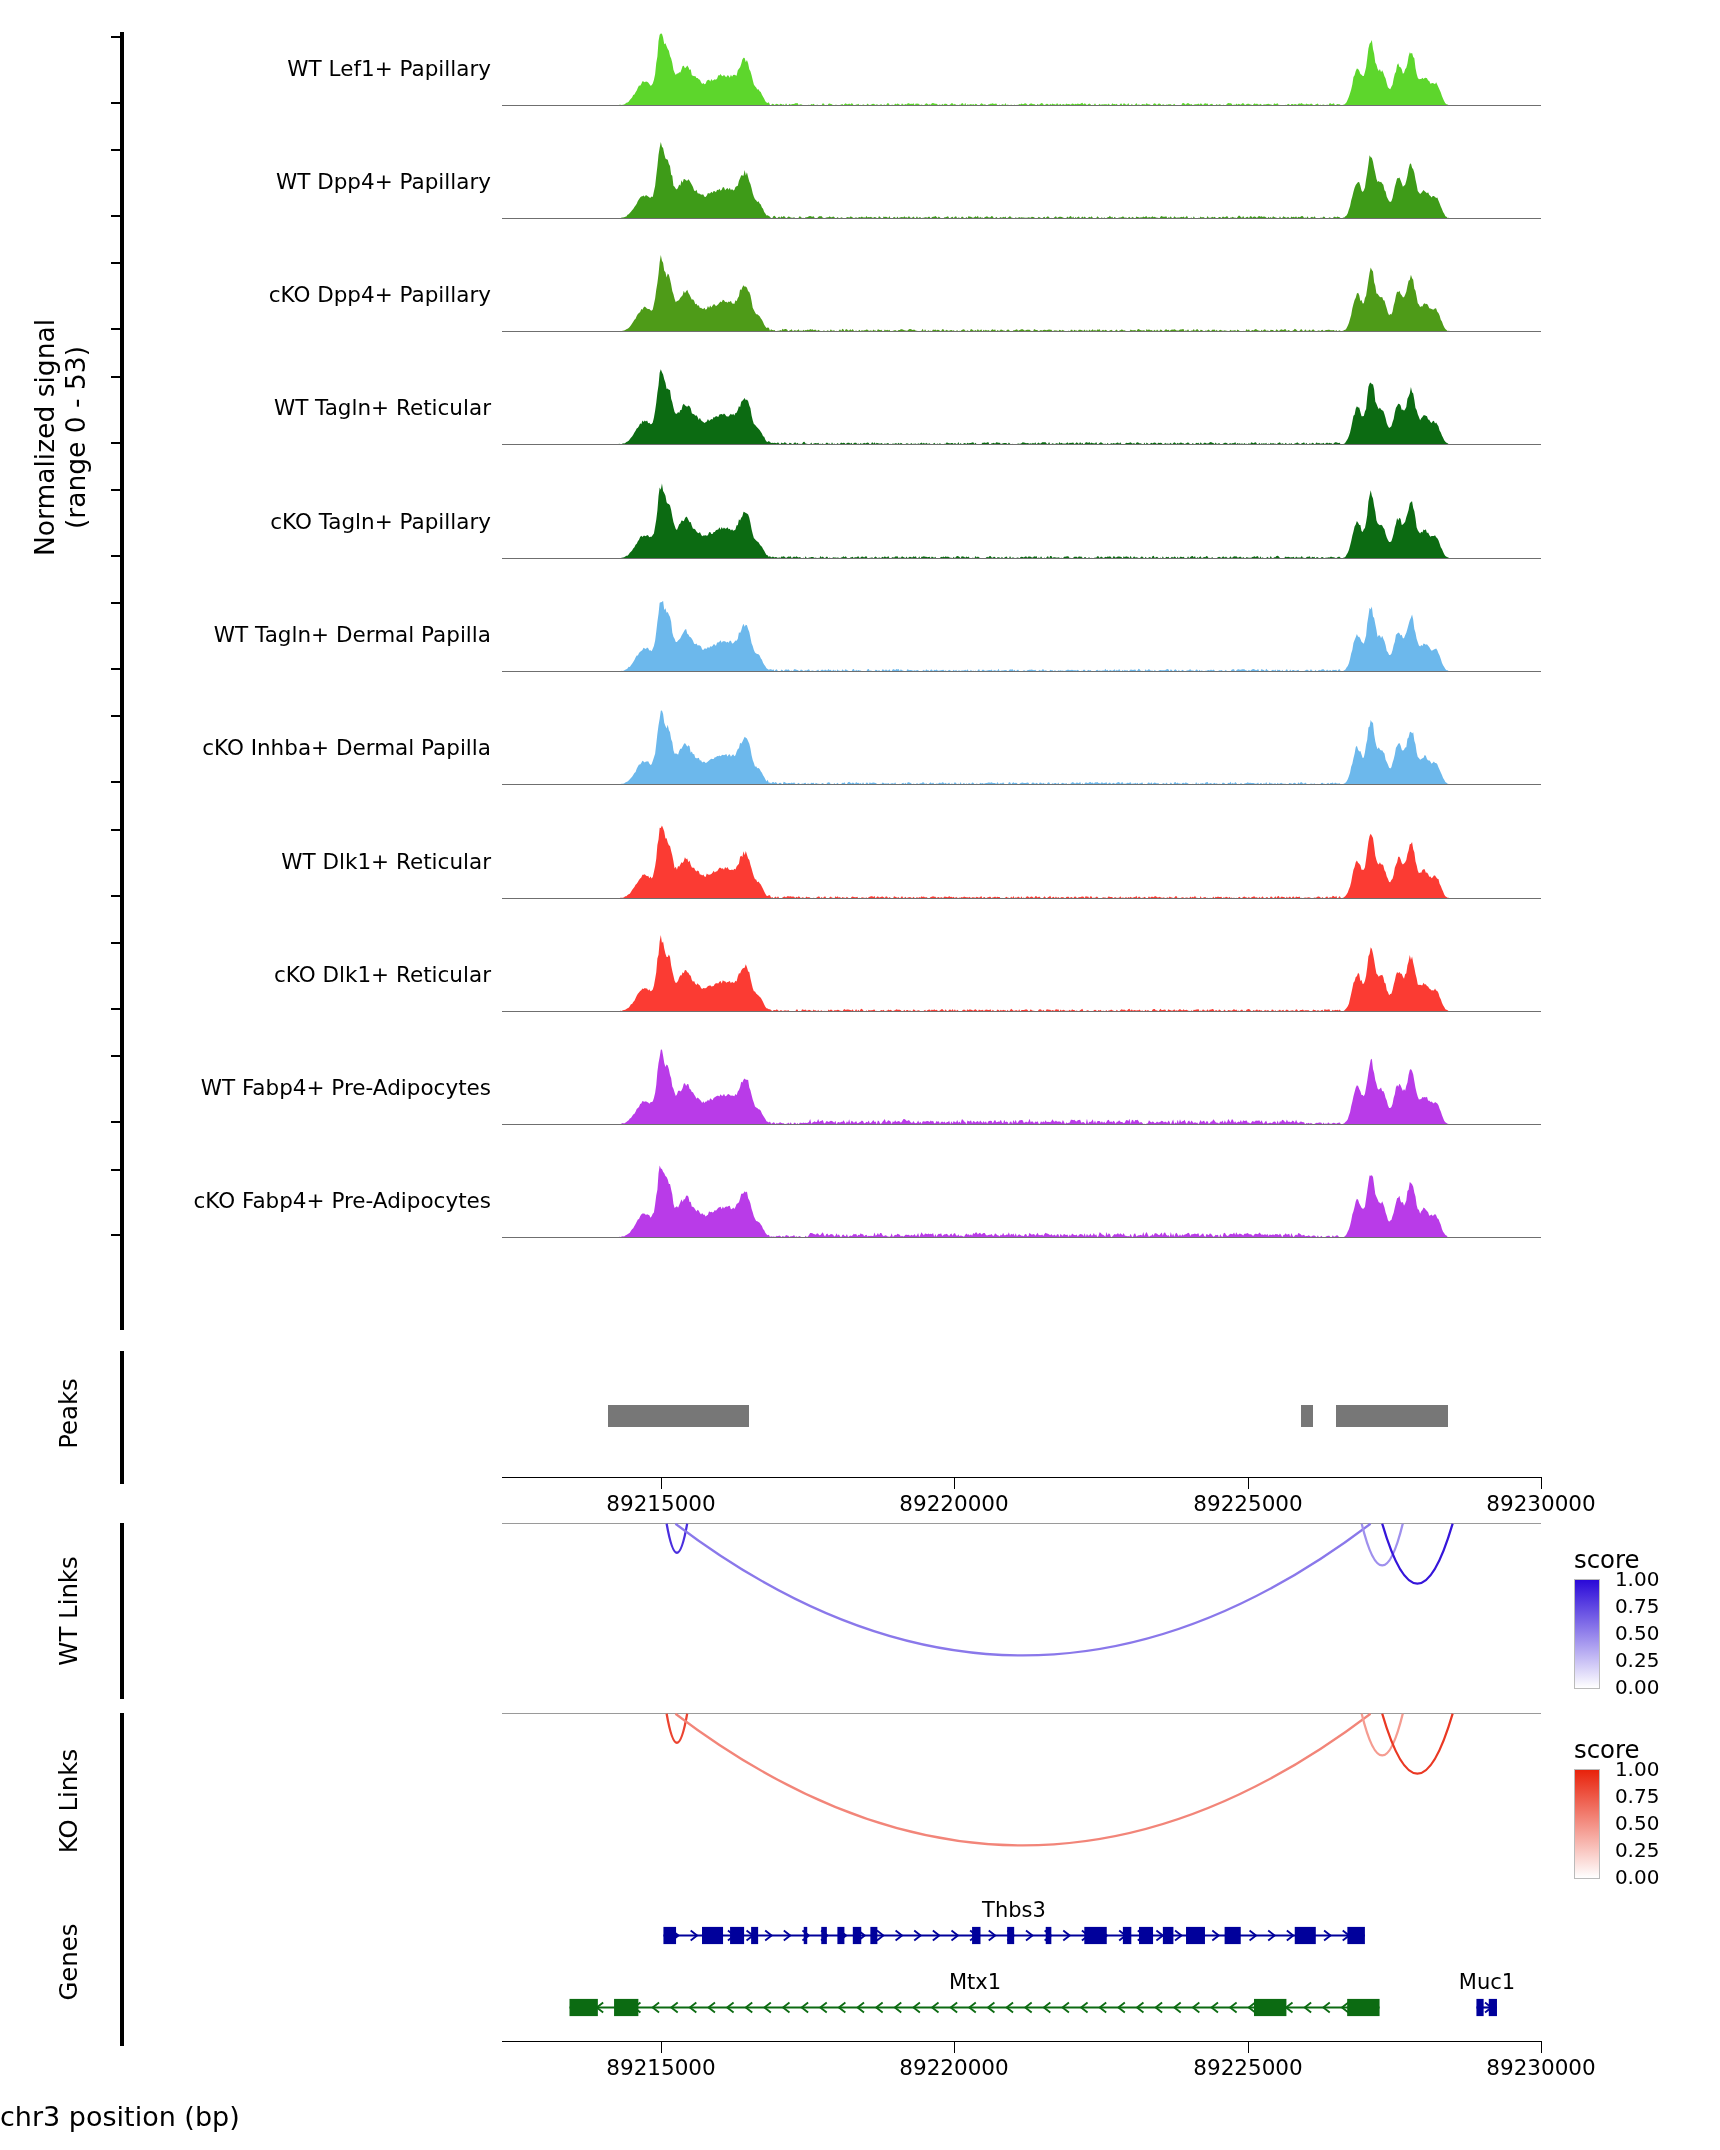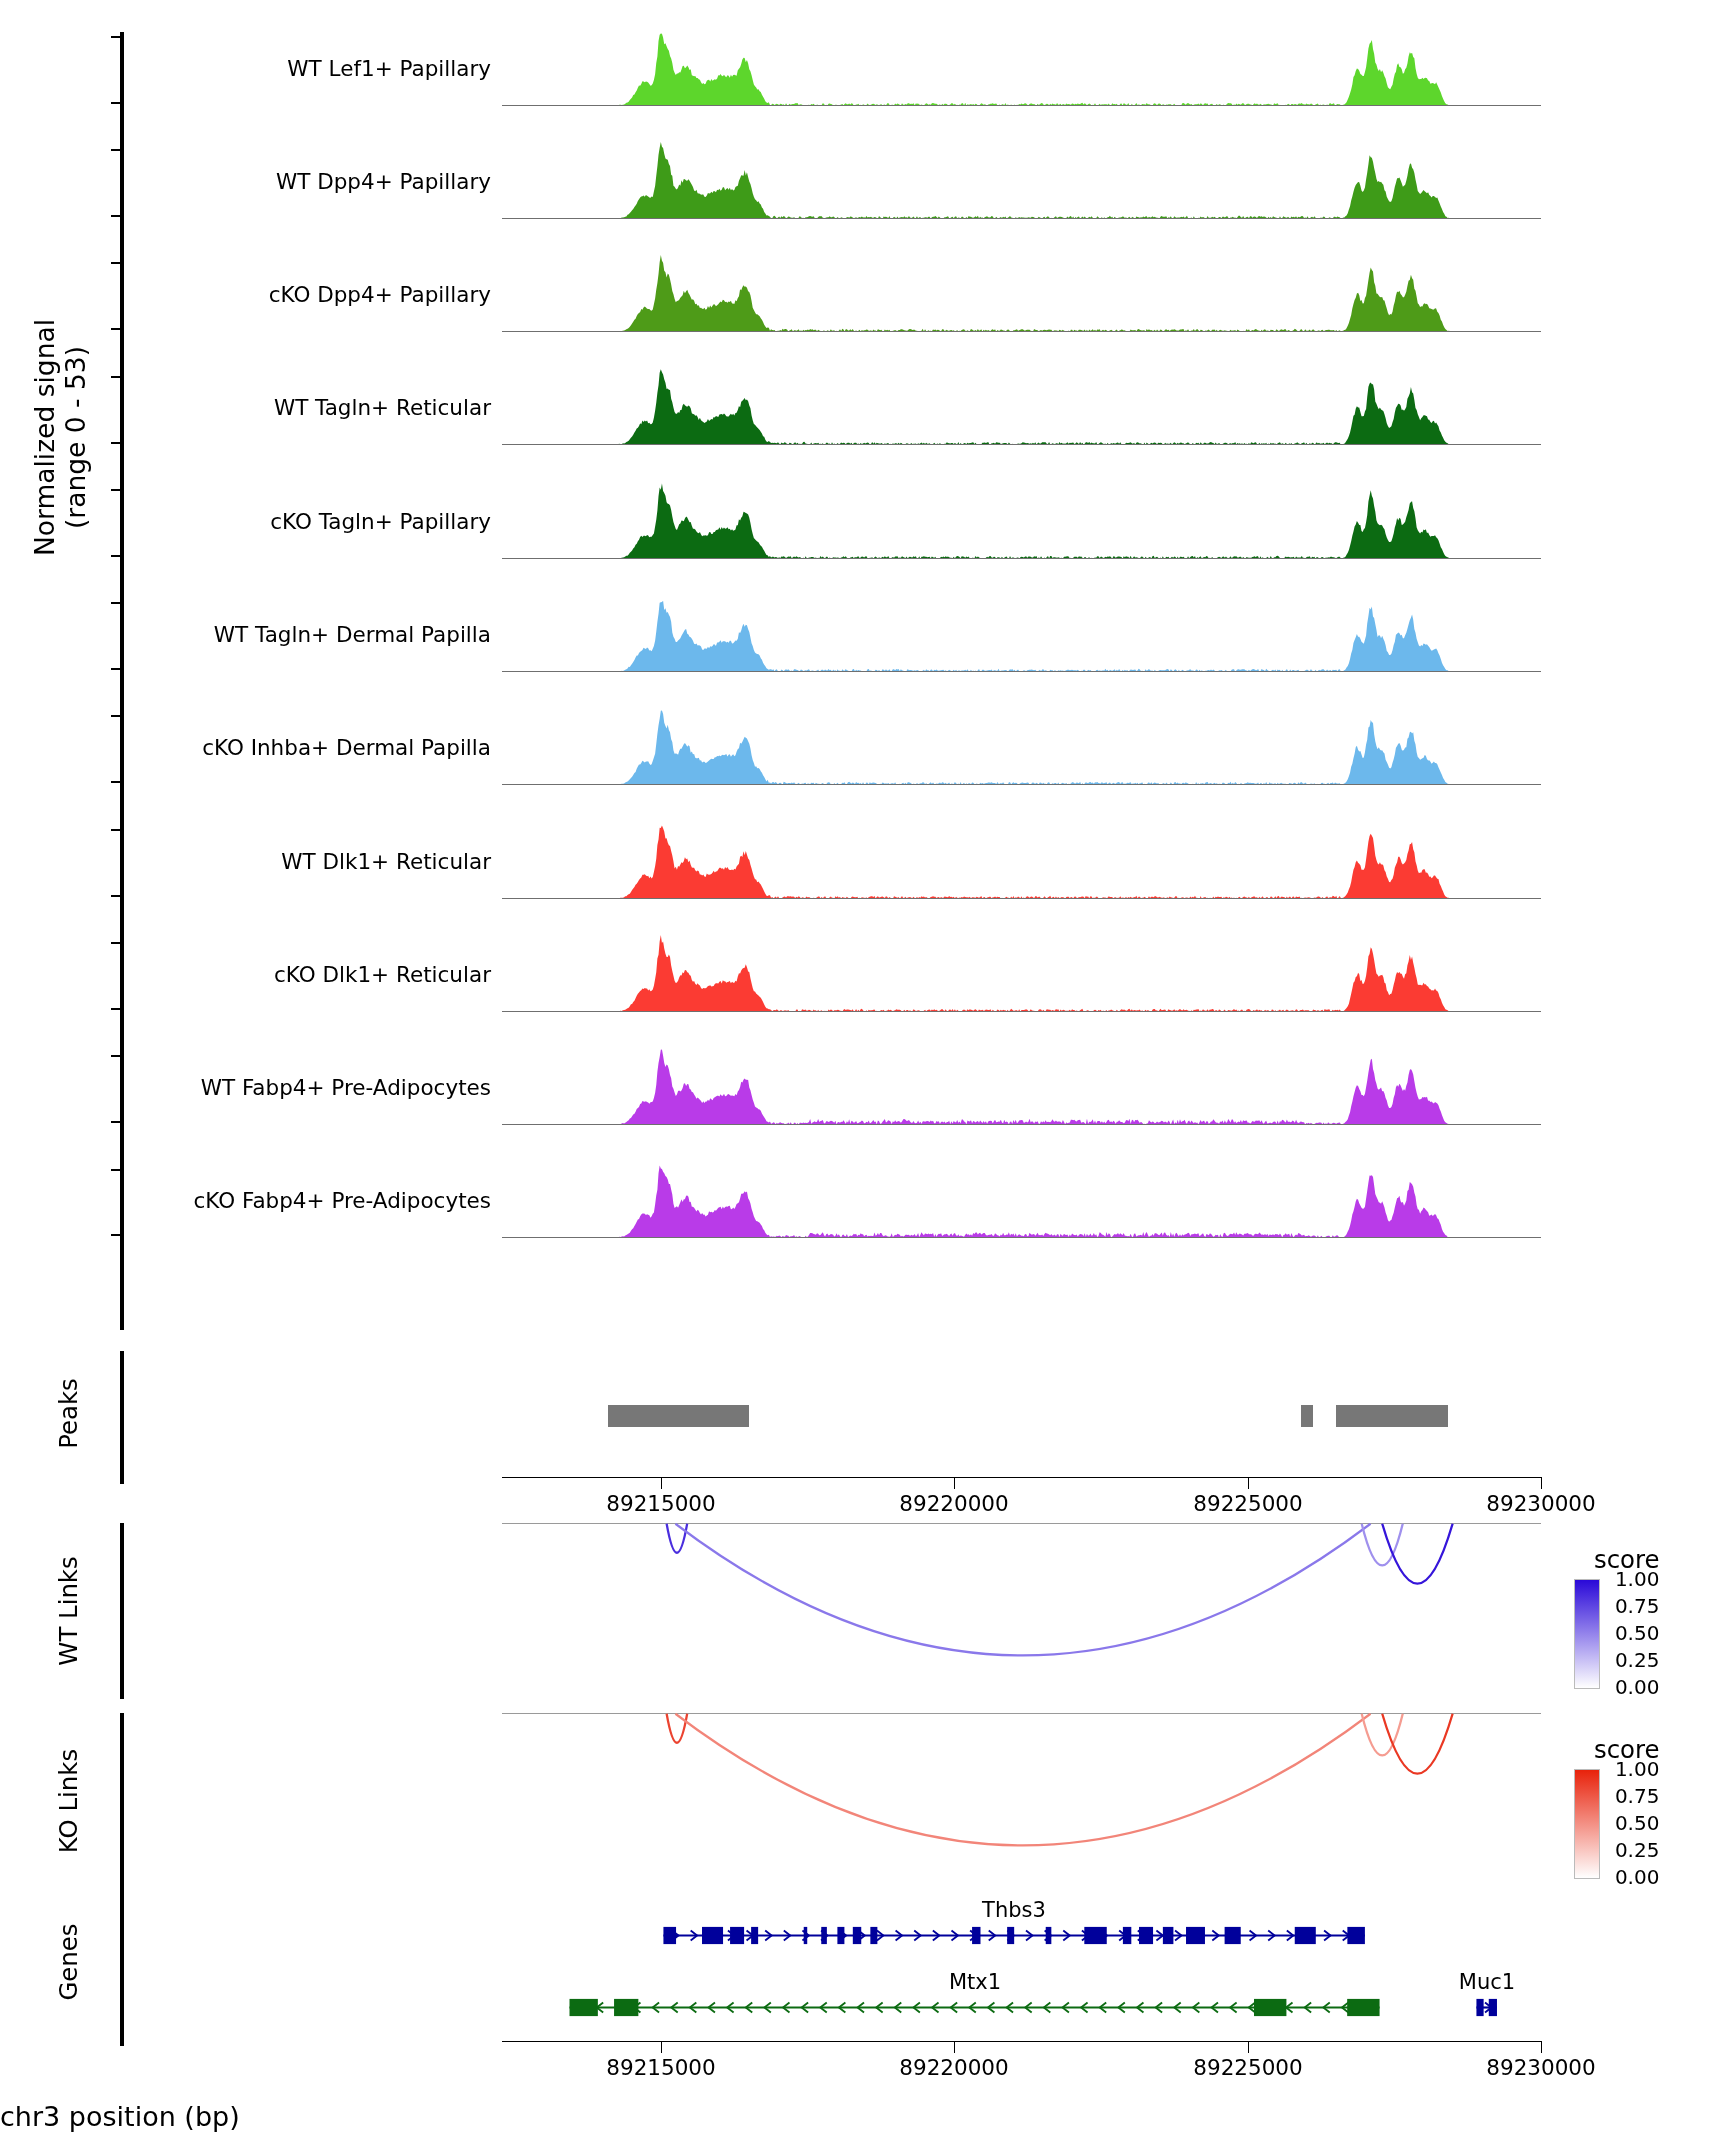--- a/index.html
+++ b/index.html
@@ -32,21 +32,21 @@
   .posaxis{position:absolute;left:502px;width:1039px;height:1.4px;background:#000;}
   .postick{position:absolute;width:1.4px;height:11.5px;background:#000;}
   .postick-label{position:absolute;font-size:21.5px;transform:translateX(-50%);}
 
   
   .linkbox{position:absolute;left:502px;width:1039px;}
   .linkbox .topline{position:absolute;left:0;right:0;top:0;height:1.4px;background:#9a9a9a;}
 
   
   .legend{position:absolute;font-size:23px;}
-  .legend .title{font-size:24.4px;margin-bottom:5.7px;margin-left:20px;}
+  .legend .title{font-size:24.4px;margin-bottom:5.7px;}
   .legend .bar{width:24.4px;height:108px;border:0.7px solid #bbb;position:relative;display:inline-block;vertical-align:top;}
   .legend .ticks{display:inline-block;vertical-align:top;margin-left:7.2px;position:relative;height:108px;}
   .legend .ticks span{position:absolute;font-size:20px;transform:translateY(-50%);left:0;white-space:nowrap;}
 
   
   #genes{position:absolute;left:0;top:1878px;width:1721px;height:237px;}
   .gene-name{position:absolute;font-size:21px;transform:translateX(-50%);}
 
   .bottom-axis-label{position:absolute;width:1721px;text-align:left;font-size:27px;top:2101px;}
 </style>

